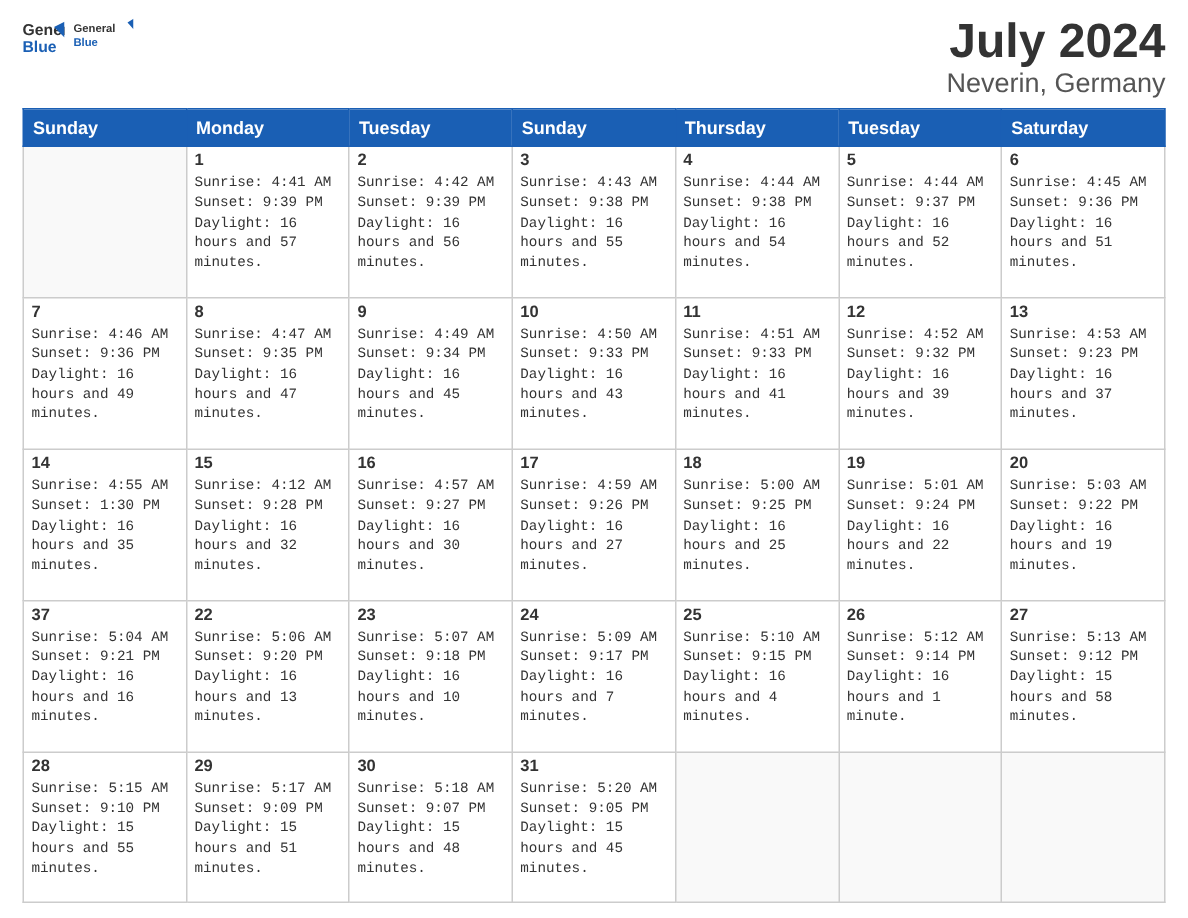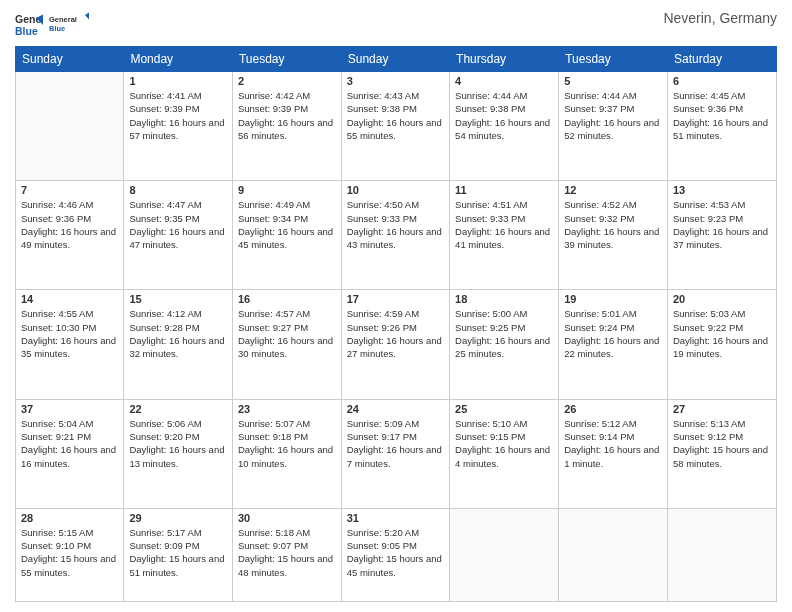--- a/index.html
+++ b/index.html
@@ -35,33 +35,33 @@
     .title-section {
       text-align: right;
     }
     .month-title {
       font-size: 32px;
       font-weight: bold;
       color: #333;
       line-height: 1.1;
     }
     .subtitle {
-      font-size: 14px;
+      font-size: 18px;
       color: #555;
     }
     .calendar-table {
       width: 100%;
       border-collapse: collapse;
       flex: 1;
     }
     .calendar-table th {
       background-color: #1a5fb4;
       color: #fff;
       font-size: 12px;
-      font-weight: normal;
+      font-weight: bold;
       padding: 5px 6px;
       text-align: left;
       border: 1px solid #1a5fb4;
     }
     .calendar-table td {
       border: 1px solid #ccc;
       vertical-align: top;
       padding: 3px 5px;
       width: 113px;
       height: 88px;
@@ -74,20 +74,21 @@
     }
     .day-number {
       font-weight: bold;
       font-size: 11px;
       margin-bottom: 2px;
     }
     .day-info {
       font-size: 9.5px;
       line-height: 1.4;
       color: #333;
+      font-family: Liberation Mono, monospace;
     }
     .last-row td {
       height: 75px;
     }
   </style>
 </head>
 <body>
 
 <div class="page">
   <div class="top-section">
@@ -99,20 +100,21 @@
       </svg>
       <div style="display:flex;flex-direction:column;margin-left:2px;">
         <svg width="40" height="30" viewBox="0 0 80 50">
           <text x="0" y="18" font-size="15" font-weight="bold" font-family="Arial" fill="#333">General</text>
           <text x="0" y="36" font-size="15" font-weight="bold" font-family="Arial" fill="#1a5fb4">Blue</text>
           <polygon points="72,5 80,0 80,14" fill="#1a5fb4"></polygon>
         </svg>
       </div>
     </div>
     <div class="title-section">
+      <div class="month-title">July 2024</div>
       <div class="subtitle">Neverin, Germany</div>
     </div>
   </div>
 
   <table class="calendar-table">
     <thead>
       <tr>
         <th>Sunday</th>
         <th>Monday</th>
         <th>Tuesday</th>
@@ -216,21 +218,21 @@
             <div class="day-info">Sunrise: 4:53 AM
 Sunset: 9:23 PM
 Daylight: 16 hours
 and 37 minutes.</div>
           </td>
         </tr>
         <tr>
           <td>
             <div class="day-number">14</div>
             <div class="day-info">Sunrise: 4:55 AM
-Sunset: 10:30 PM
+Sunset: 1:30 PM
 Daylight: 16 hours
 and 35 minutes.</div>
           </td>
           <td>
             <div class="day-number">15</div>
             <div class="day-info">Sunrise: 4:12 AM
 Sunset: 9:28 PM
 Daylight: 16 hours
 and 32 minutes.</div>
           </td>

